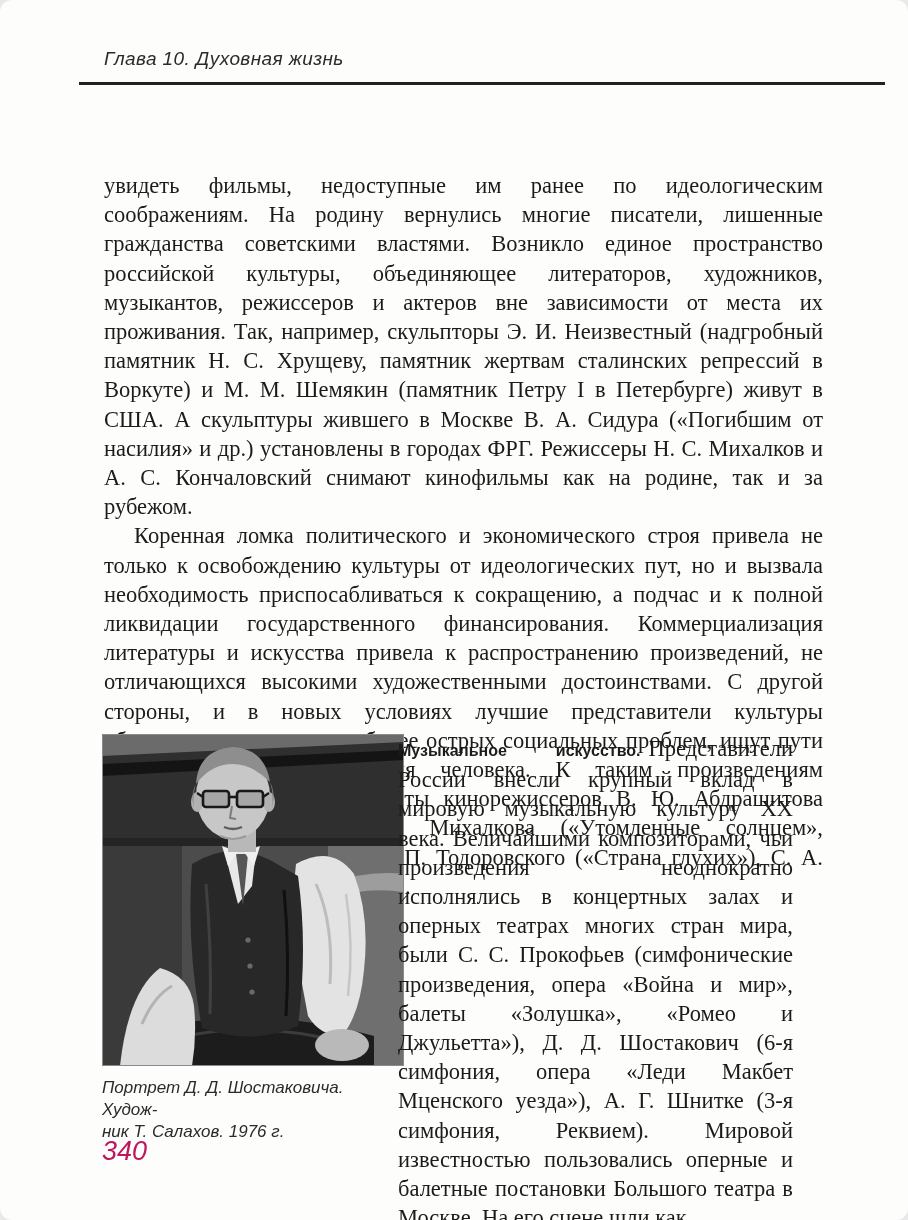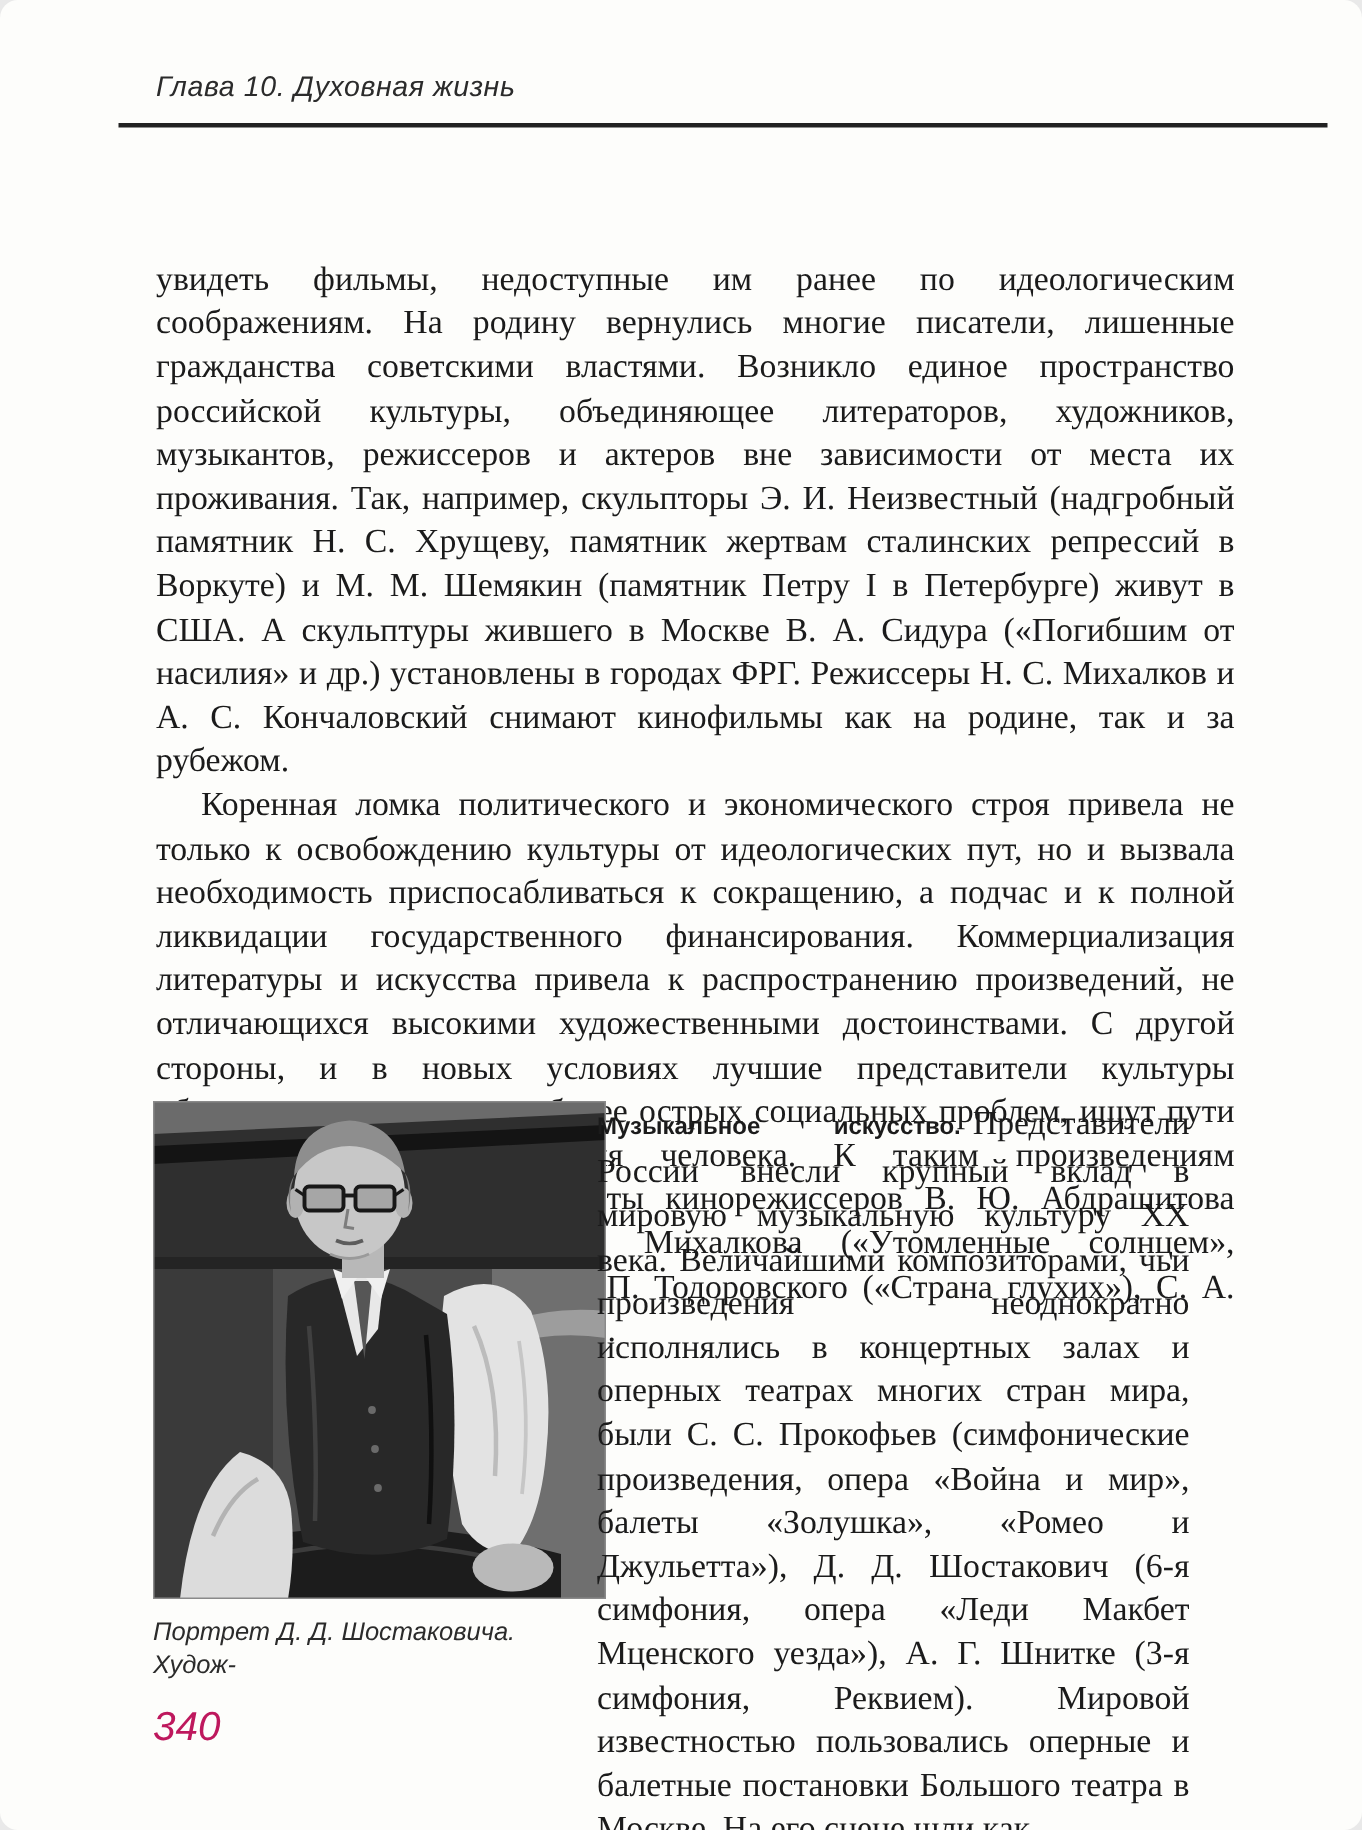--- a/index.html
+++ b/index.html
@@ -157,20 +157,21 @@
         <line x1="161" y1="63" x2="167" y2="59" stroke="#181818" stroke-width="2.2"></line>
 
         <path d="M130,72 L128,84 L134,85" stroke="#7d7d7d" stroke-width="2" fill="none"></path>
         <path d="M122,93 Q131,97 140,93" stroke="#5c5c5c" stroke-width="2.4" fill="none"></path>
         <path d="M118,102 Q131,108 144,102" stroke="#9a9a9a" stroke-width="2" fill="none"></path>
 
         <rect x="0.5" y="0.5" width="301" height="331" fill="none" stroke="#8a8a8a" stroke-width="1"></rect>
       </svg>
       <figcaption>
         <div>Портрет Д. Д. Шостаковича. Худож-</div>
+        <div>ник Т. Салахов. 1976 г.</div>
       </figcaption>
     </figure>
 
     <p class="col-text"><span class="lead">Музыкальное искусство.</span><span>Представители России внесли крупный вклад в мировую музыкальную культуру XX века. Величайшими композиторами, чьи произведения неоднократно исполнялись в концертных залах и оперных театрах многих стран мира, были С. С. Прокофьев (симфонические произведения, опера «Война и мир», балеты «Золушка», «Ромео и Джульетта»), Д. Д. Шостакович (6-я симфония, опера «Леди Макбет Мценского уезда»), А. Г. Шнитке (3-я симфония, Реквием). Мировой известностью пользовались оперные и балетные постановки Большого театра в Москве. На его сцене шли как</span></p>
   </div>
 
   <div class="page-number">340</div>
 
 </div>
 

